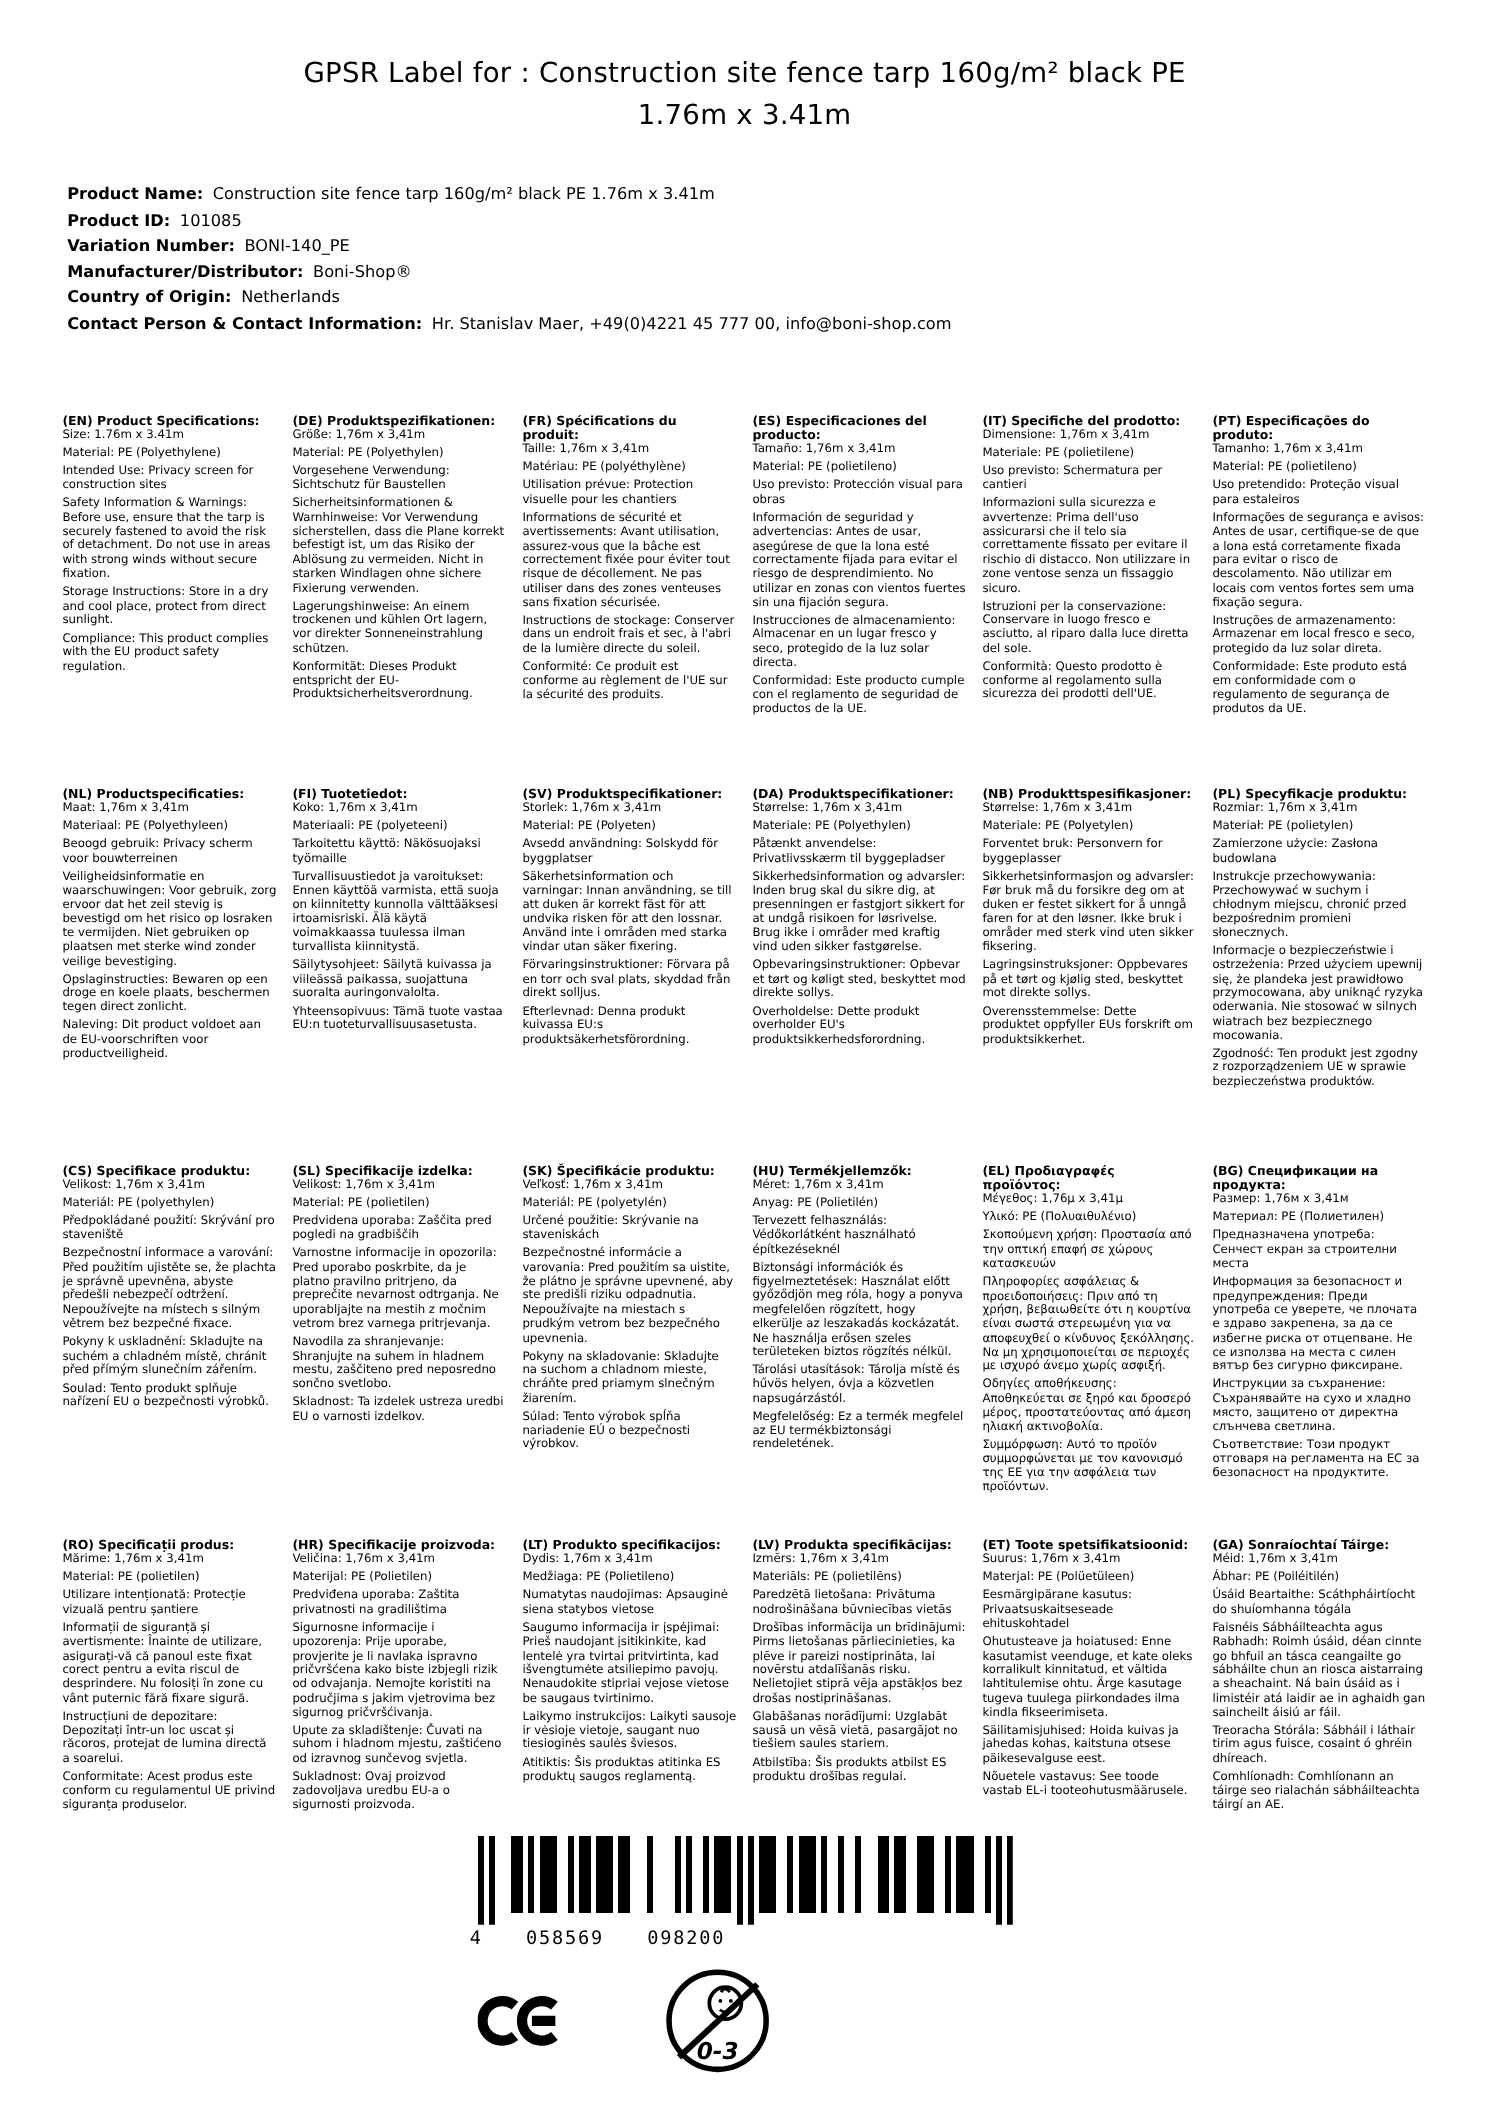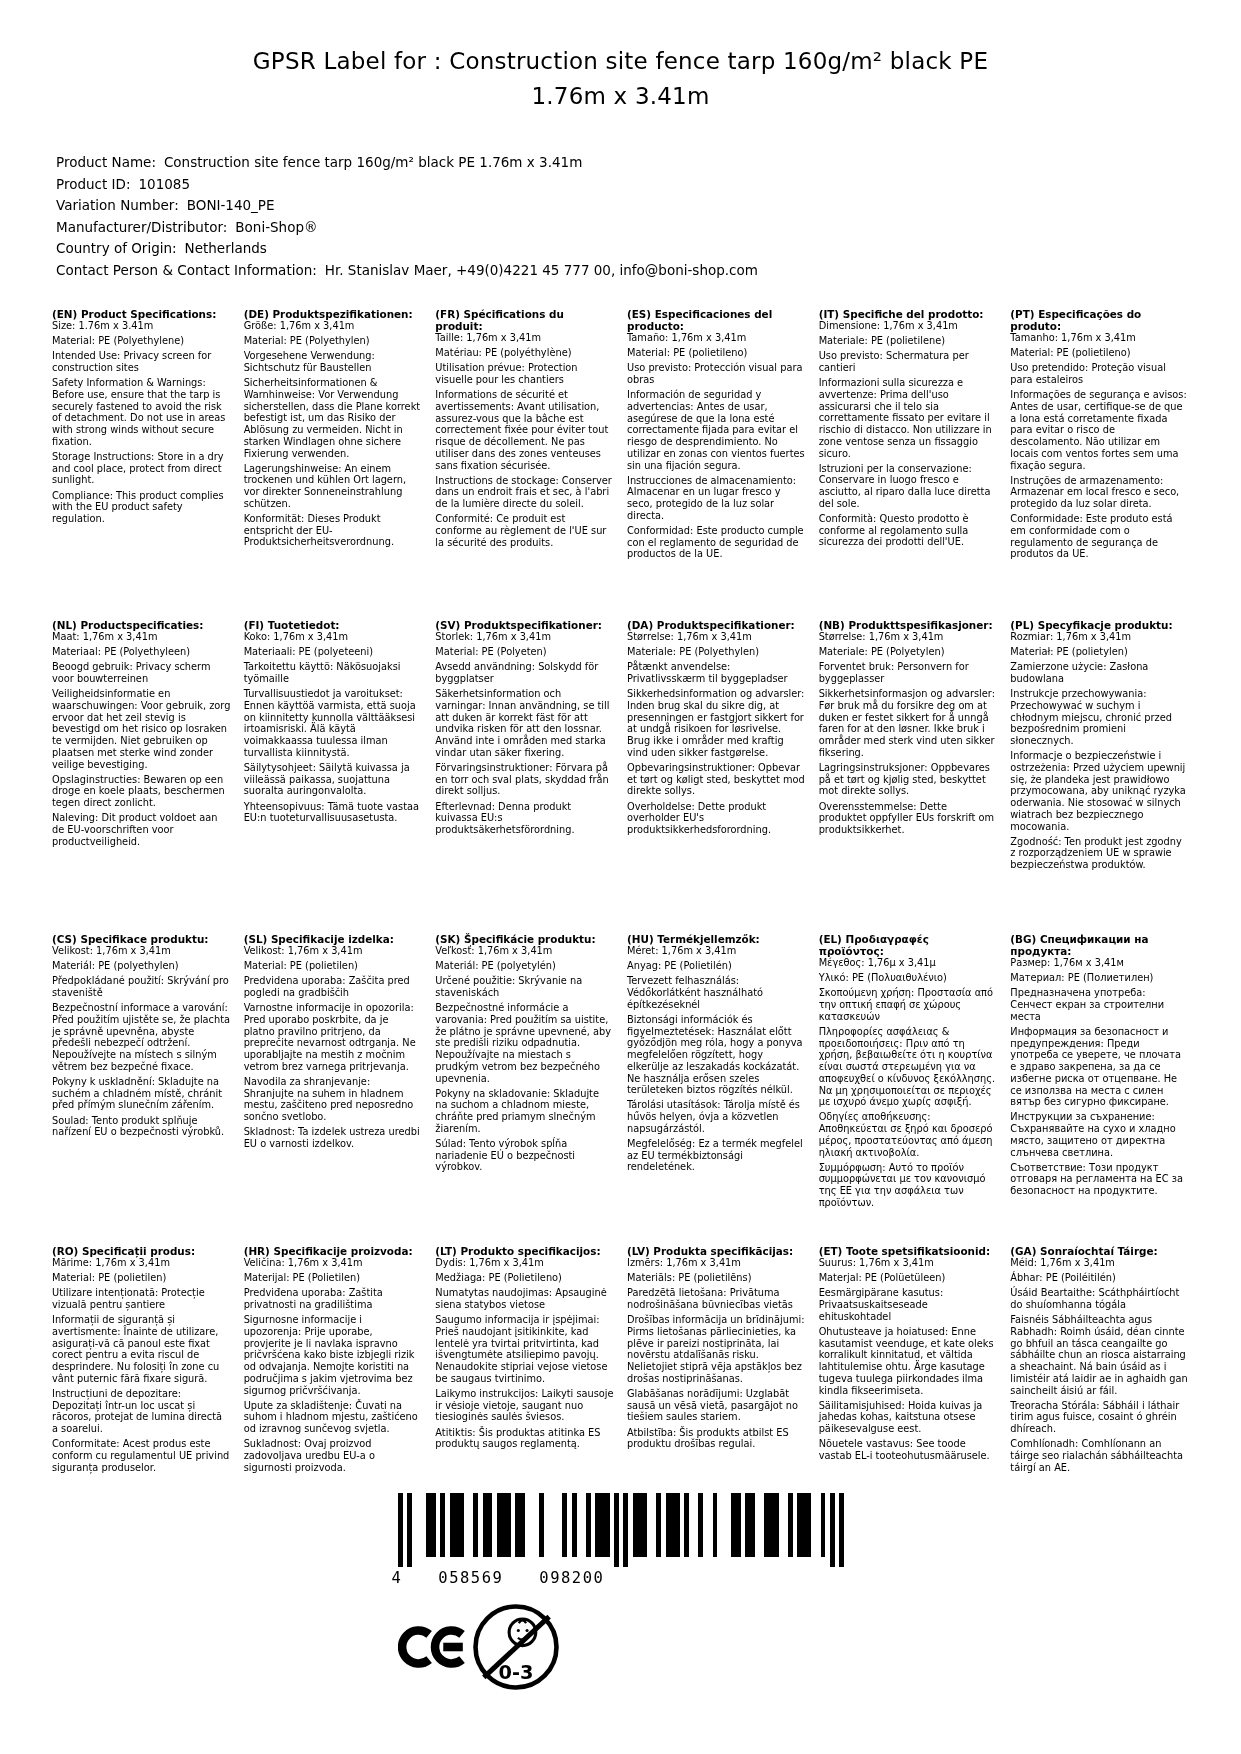--- a/index.html
+++ b/index.html
@@ -6,38 +6,38 @@
   body{
     width:1241px;height:1754px;background:#ffffff;color:#000;
     font-family:"DejaVu Sans",sans-serif;overflow:hidden;position:relative;
   }
   .title{
     margin:44px 70px 0;text-align:center;
     font-size:23px;line-height:35px;font-weight:normal;letter-spacing:.2px;
   }
   .product-info{margin:38px 0 0 56px;font-size:13.5px;line-height:21.5px;}
   .pi-row{white-space:nowrap;}
-  .pi-label{font-weight:normal;margin-right:8px;}
+  .pi-label{font-weight:bold;margin-right:8px;}
   .lang-grid{
     display:grid;grid-template-columns:repeat(6,1fr);column-gap:13px;
     grid-template-rows:311px 314px 312px auto;align-items:start;
-    padding:0 52px;margin-top:27px;
+    padding:0 52px;margin-top:64px;
   }
   .lang-block{font-size:9.8px;line-height:11.7px;}
   .lb-heading{font-weight:bold;font-size:10.4px;line-height:12px;}
   .lb-par{margin:3.5px 0 0;}
   .lb-par.first{margin-top:0;}
   .barcode-wrap{width:446px;margin:20px auto 0;}
   #barcode-svg{display:block;shape-rendering:crispEdges;}
   .barcode-digits{
     display:flex;gap:36px;margin-top:2px;margin-left:-6px;
     font-family:"DejaVu Sans Mono",monospace;font-size:15.5px;letter-spacing:1.5px;
   }
   .marks-row{
-    width:446px;margin:14px auto 0;display:flex;align-items:center;
+    width:446px;margin:14px auto 0;display:flex;align-items:center;gap:82px;font-style:italic;
   }
   .ce-mark{width:72px;height:62px;}
   .age-warning{width:92px;height:92px;}
   .age-warning text{font-family:"DejaVu Sans",sans-serif;font-weight:bold;}
 </style>
 </head>
 <body>
 
 <div class="title">
   <span>GPSR Label for : Construction site fence tarp 160g/m² black PE</span><br>

